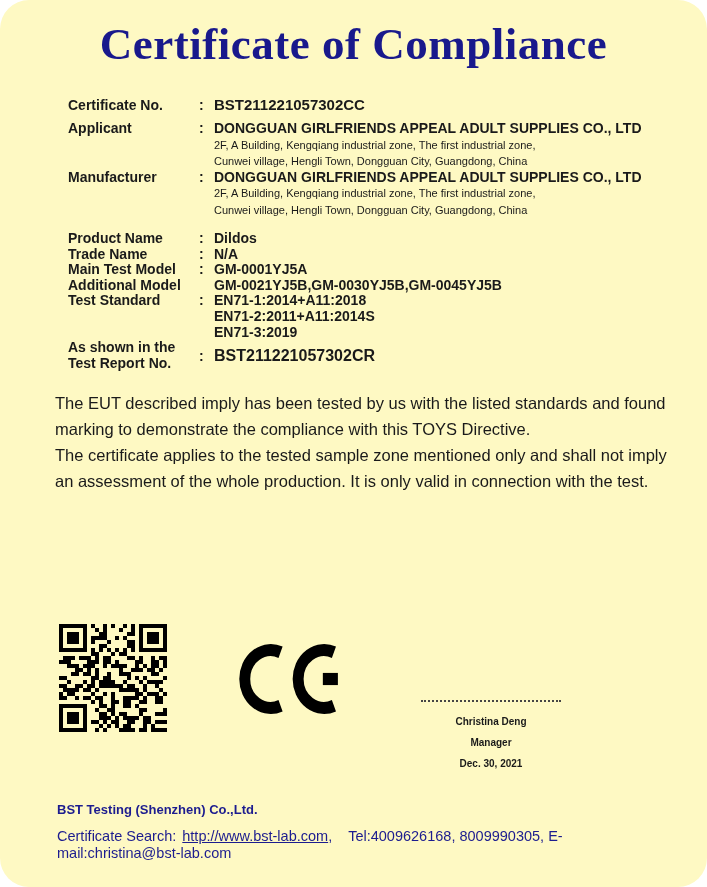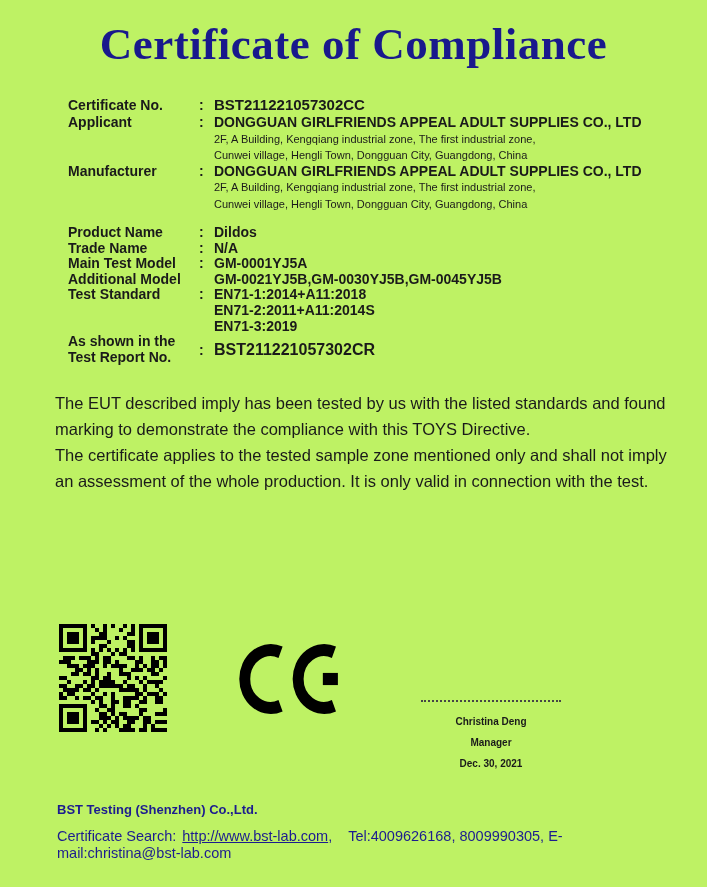--- a/index.html
+++ b/index.html
@@ -1,36 +1,36 @@
 <!DOCTYPE html>
 <html><head>
 <meta charset="utf-8">
 <title>Certificate of Compliance</title>
 <style>
   * { margin:0; padding:0; box-sizing:border-box; }
   html,body { background:#ffffff; }
   body { font-family:"Liberation Sans", sans-serif; color:#1a1a1a; }
-  .page { position:relative; width:707px; height:887px; background:#bef264; overflow:hidden; margin:0 auto; }
+  .page { position:relative; width:707px; height:887px; background:#fef9c3; overflow:hidden; margin:0 auto;border-radius:29px; }
 
   
   .doc-title{
     position:absolute; top:18px; left:0; width:707px;
     text-align:center;
     font-family:"Liberation Serif", serif;
     font-weight:bold; font-size:45px; line-height:52px;
     color:#19198c; letter-spacing:0.5px;
   }
 
   
   .fields{ position:absolute; top:97px; left:68px; width:600px; font-size:14px; line-height:16.3px; }
   .frow{ display:flex; align-items:flex-start; }
   .frow .lbl{ width:131px; font-weight:bold; flex:none; }
   .frow .colon{ width:15px; font-weight:bold; flex:none; }
   .frow .val{ font-weight:bold; }
-  .frow.cert{ margin-bottom:1px; }
+  .frow.cert{ margin-bottom:7px; }
   .frow.cert .val{ font-size:15px; }
   .addr{ font-weight:normal; font-size:11px; }
   .spacer13{ height:13px; }
   .tight{ line-height:15.6px; }
   .frow.report{ align-items:center; }
   .frow.report .lbl{ line-height:15.6px; }
   .frow.report .val{ font-size:16px; }
 
   
   .bodytext{ position:absolute; top:390px; left:55px; width:615px;

